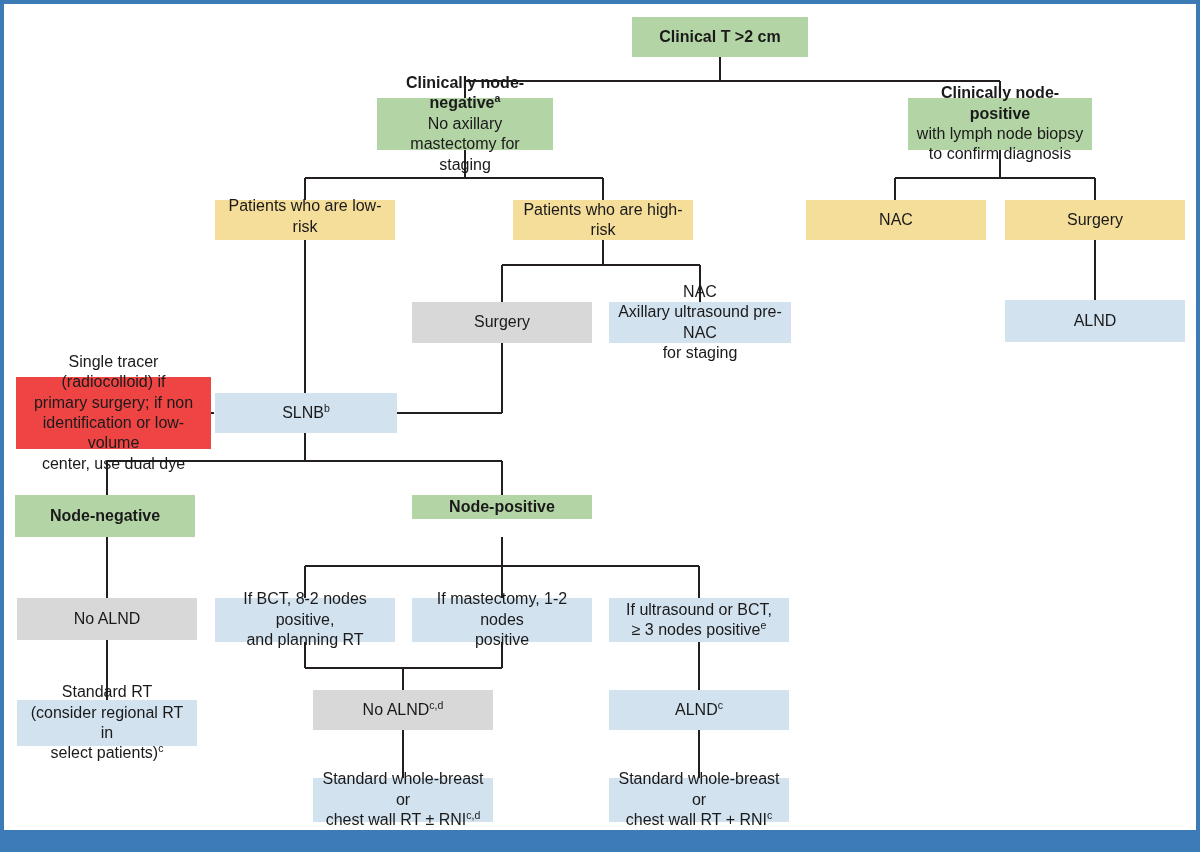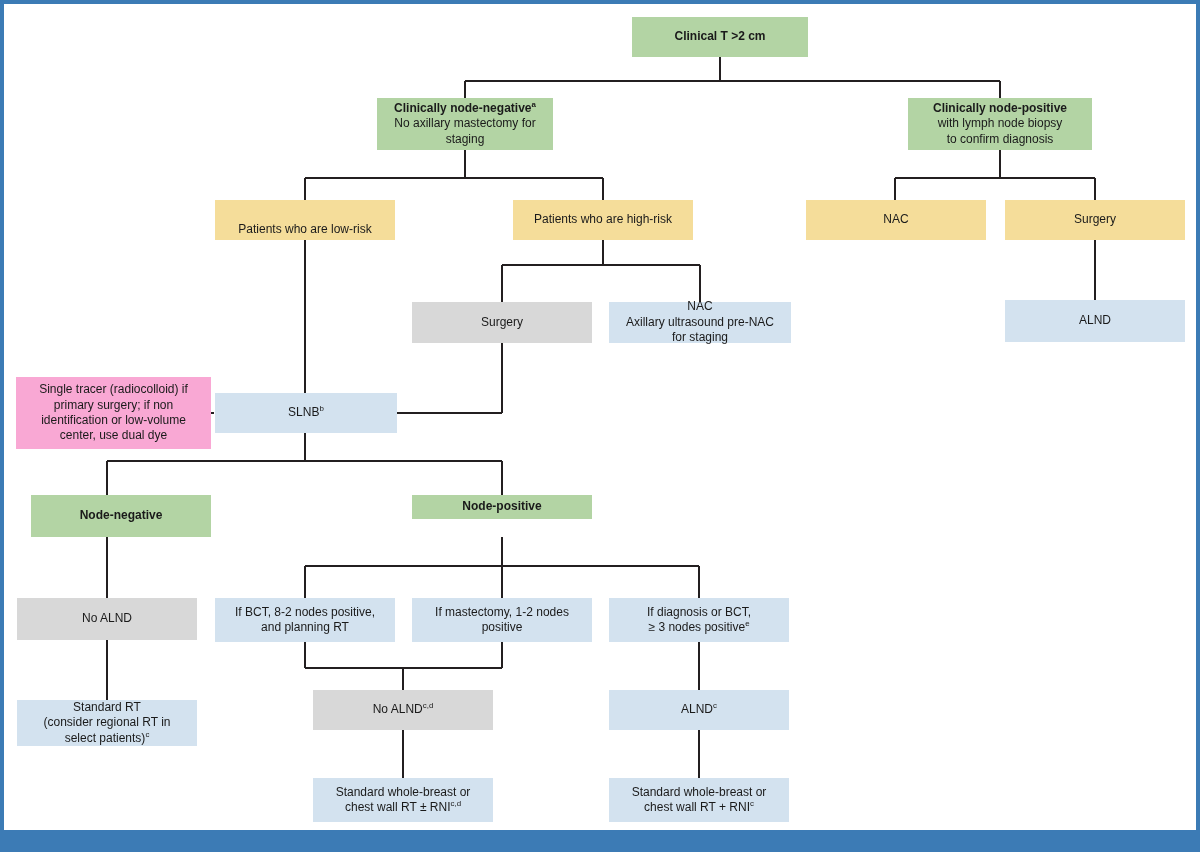--- a/index.html
+++ b/index.html
@@ -53,30 +53,30 @@
     pointer-events: none;
   }
   .node {
     position: absolute;
     box-sizing: border-box;
     display: flex;
     align-items: center;
     justify-content: center;
     text-align: center;
     color: #1a1a1a;
-    font-size: 12px;
+    font-size: 16px;
     line-height: 1.28;
     padding: 3px 6px;
   }
   .node .txt { display: block; width: 100%; }
   .n-green  { background: #b3d4a4; }
   .n-yellow { background: #f5dd9a; }
   .n-blue   { background: #d3e2ef; }
   .n-gray   { background: #d8d8d8; }
-  .n-peach  { background: #f9a8d4; }
+  .n-peach  { background: #ef4444; }
   .bold-line { font-weight: bold; }
   sup { font-size: 0.66em; vertical-align: super; line-height: 0; }
 </style>
 </head>
 <body>
 
 <div id="page">
 
   <div class="frame-top"></div>
   <div class="frame-left"></div>
@@ -209,21 +209,21 @@
         <span>primary surgery; if non</span><br>
         <span>identification or low-volume</span><br>
         <span>center, use dual dye</span>
       </span>
     </div>
 
     <div class="node n-blue" style="left:215px; top:393px; width:182px; height:40px;">
       <span class="txt"><span>SLNB</span><sup>b</sup></span>
     </div>
 
-    <div class="node n-green" style="left:31px; top:495px; width:180px; height:42px;">
+    <div class="node n-green" style="left:15px; top:495px; width:180px; height:42px;">
       <span class="txt bold-line">Node-negative</span>
     </div>
 
     <div class="node n-green" style="left:412px; top:495px; width:180px; height:24px;">
       <span class="txt bold-line">Node-positive</span>
     </div>
 
     <div class="node n-gray" style="left:17px; top:598px; width:180px; height:42px;">
       <span class="txt">No ALND</span>
     </div>
@@ -245,21 +245,21 @@
 
     <div class="node n-blue" style="left:412px; top:598px; width:180px; height:44px;">
       <span class="txt">
         <span>If mastectomy, 1-2 nodes</span><br>
         <span>positive</span>
       </span>
     </div>
 
     <div class="node n-blue" style="left:609px; top:598px; width:180px; height:44px;">
       <span class="txt">
-        <span>If diagnosis or BCT,</span><br>
+        <span>If ultrasound or BCT,</span><br>
         <span>≥ 3 nodes positive</span><sup>e</sup>
       </span>
     </div>
 
     <div class="node n-gray" style="left:313px; top:690px; width:180px; height:40px;">
       <span class="txt"><span>No ALND</span><sup>c,d</sup></span>
     </div>
 
     <div class="node n-blue" style="left:609px; top:690px; width:180px; height:40px;">
       <span class="txt"><span>ALND</span><sup>c</sup></span>

